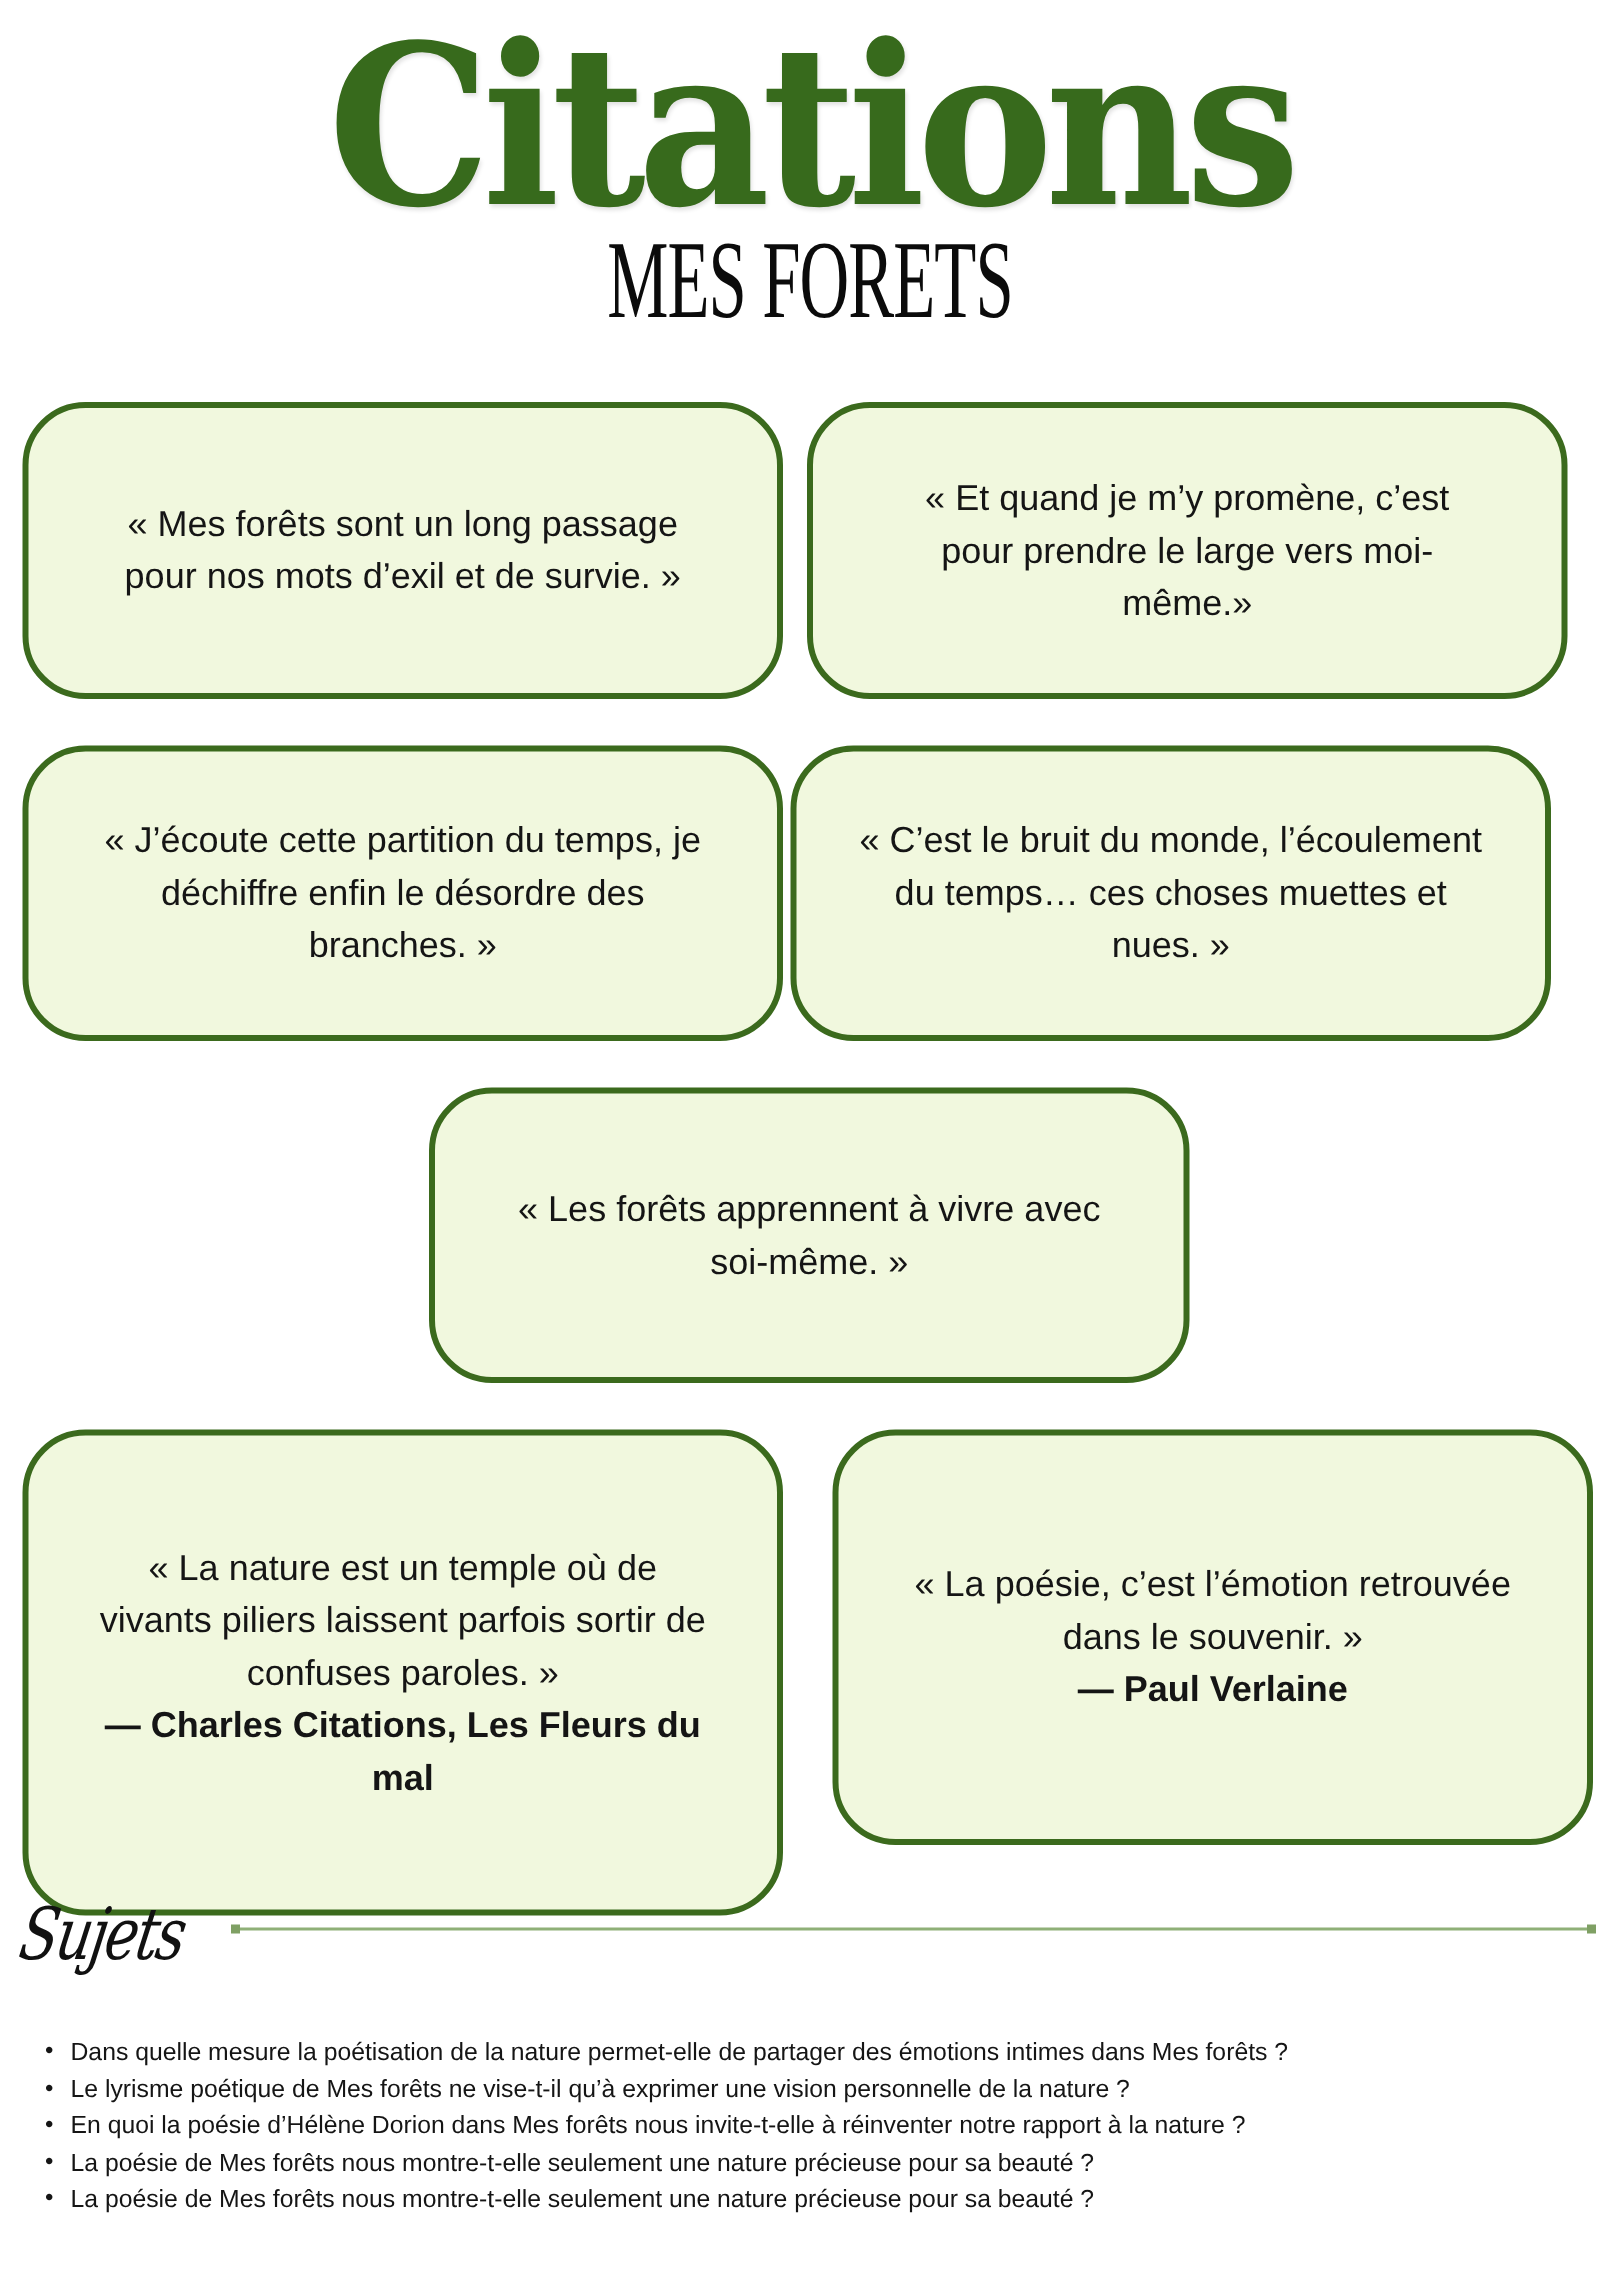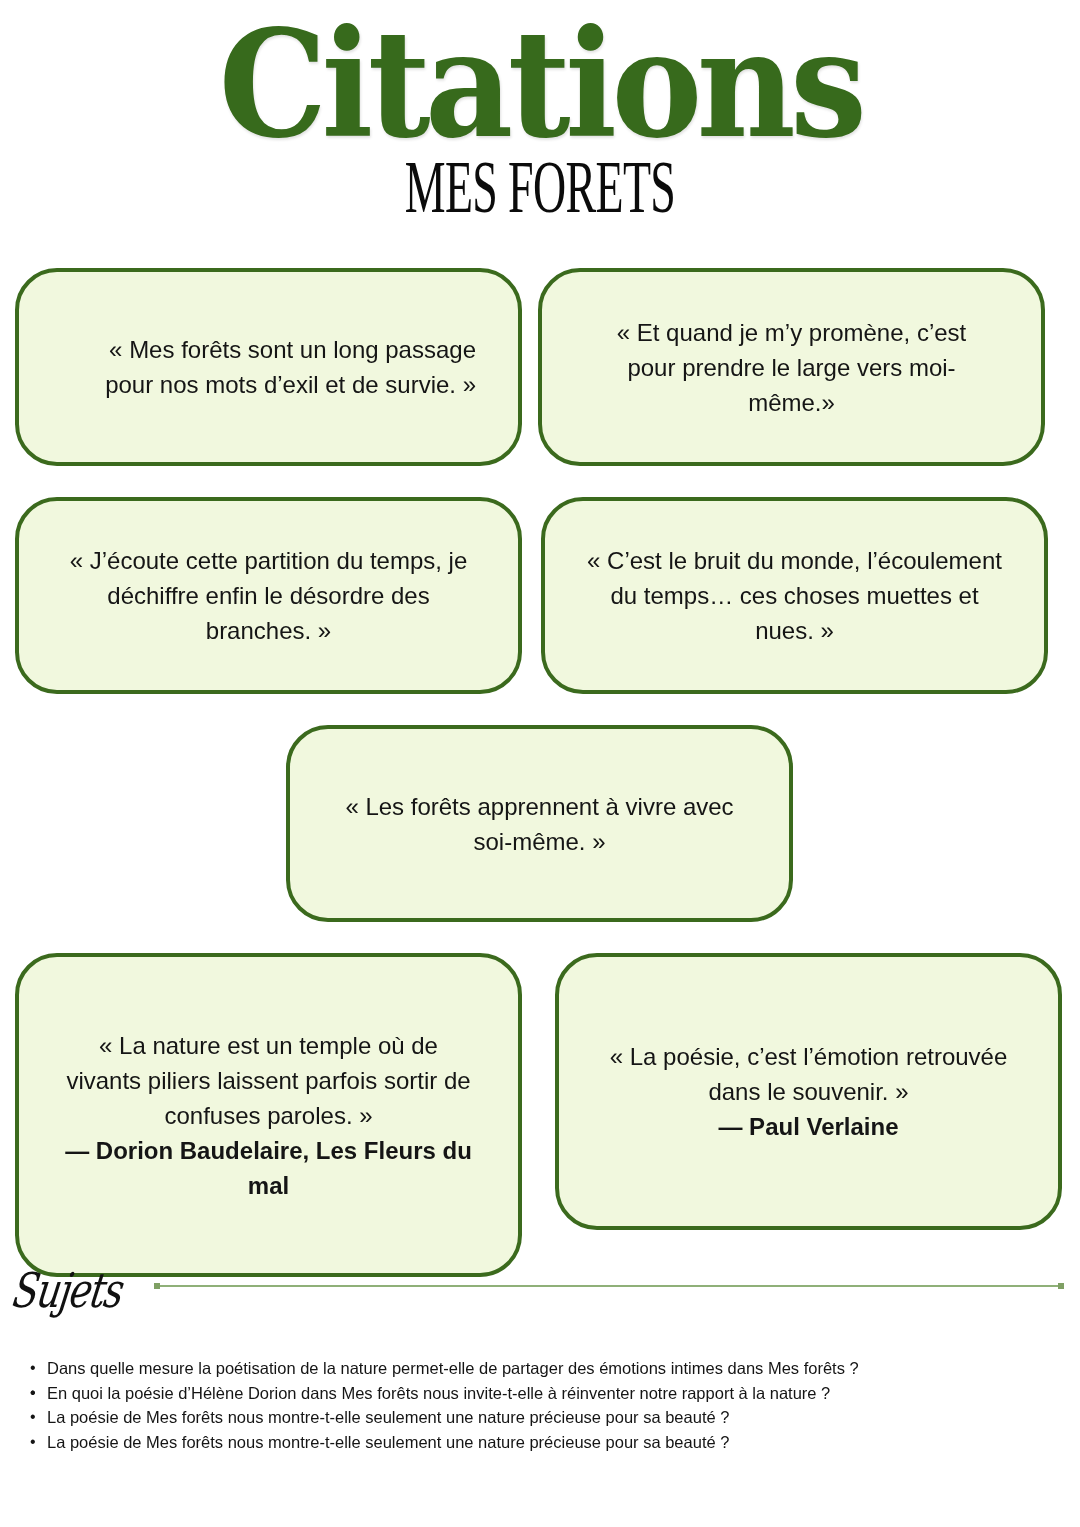--- a/index.html
+++ b/index.html
@@ -40,24 +40,24 @@
       background: #f1f8de;
       border: 4px solid #3b6a1d;
       border-radius: 42px;
       display: flex; align-items: center; justify-content: center;
       text-align: center;
       padding: 0 38px;
     }
     .quote-inner { font-size: 24px; line-height: 35px; color: #151515; }
     .quote-inner .author { font-weight: bold; display: block; }
 
-    #q1 { left: 15px; top: 268px; height: 198px; text-align: right; }
+    #q1 { left: 15px; top: 268px; height: 198px; }
     #q2 { left: 538px; top: 268px; height: 198px; }
     #q3 { left: 15px; top: 497px; height: 197px; }
-    #q4 { left: 541px; top: 497px; height: 197px; }
+    #q4 { left: 527px; top: 497px; height: 197px; }
     #q5 { left: 286px; top: 725px; height: 197px; }
     #q6 { left: 15px; top: 953px; height: 324px; }
     #q7 { left: 555px; top: 953px; height: 277px; }
 
     #q1 .quote-inner { padding: 0 4px; }
     #q2 .quote-inner { padding: 0 14px; }
     #q3 .quote-inner { padding: 0; }
     #q5 .quote-inner { padding: 0 10px; text-align: center; }
     #q6 .quote-inner { padding: 0 2px; }
     #q7 .quote-inner { padding: 0; }
@@ -134,36 +134,36 @@
 
 <div class="quote-box" id="q5">
   <div class="quote-inner">
     <span>« Les forêts apprennent à vivre avec soi-même. »</span>
   </div>
 </div>
 
 <div class="quote-box" id="q6">
   <div class="quote-inner">
     <span>« La nature est un temple où de vivants piliers laissent parfois sortir de confuses paroles. »</span>
-    <span class="author">— Dorion Baudelaire, Les Fleurs du mal</span>
+    <span class="author">— Charles Citations, Les Fleurs du mal</span>
   </div>
 </div>
 
 <div class="quote-box" id="q7">
   <div class="quote-inner">
     <span>« La poésie, c’est l’émotion retrouvée dans le souvenir. »</span>
     <span class="author">— Paul Verlaine</span>
   </div>
 </div>
 
 <div class="sujets-heading">Sujets</div>
 <div class="sujets-line">
   <span class="line-cap left"></span>
   <span class="line-cap right"></span>
 </div>
 
 <ul class="topics">
   <li><span class="bullet">•</span><span>Dans quelle mesure la poétisation de la nature permet-elle de partager des émotions intimes dans Mes forêts ?</span></li>
-  <li><span class="bullet">•</span></li>
+  <li><span class="bullet">•</span><span>Le lyrisme poétique de Mes forêts ne vise-t-il qu’à exprimer une vision personnelle de la nature ?</span></li>
   <li><span class="bullet">•</span><span>En quoi la poésie d’Hélène Dorion dans Mes forêts nous invite-t-elle à réinventer notre rapport à la nature ?</span></li>
   <li><span class="bullet">•</span><span>La poésie de Mes forêts nous montre-t-elle seulement une nature précieuse pour sa beauté ?</span></li>
   <li><span class="bullet">•</span><span>La poésie de Mes forêts nous montre-t-elle seulement une nature précieuse pour sa beauté ?</span></li>
 </ul>
 
 </body></html>

